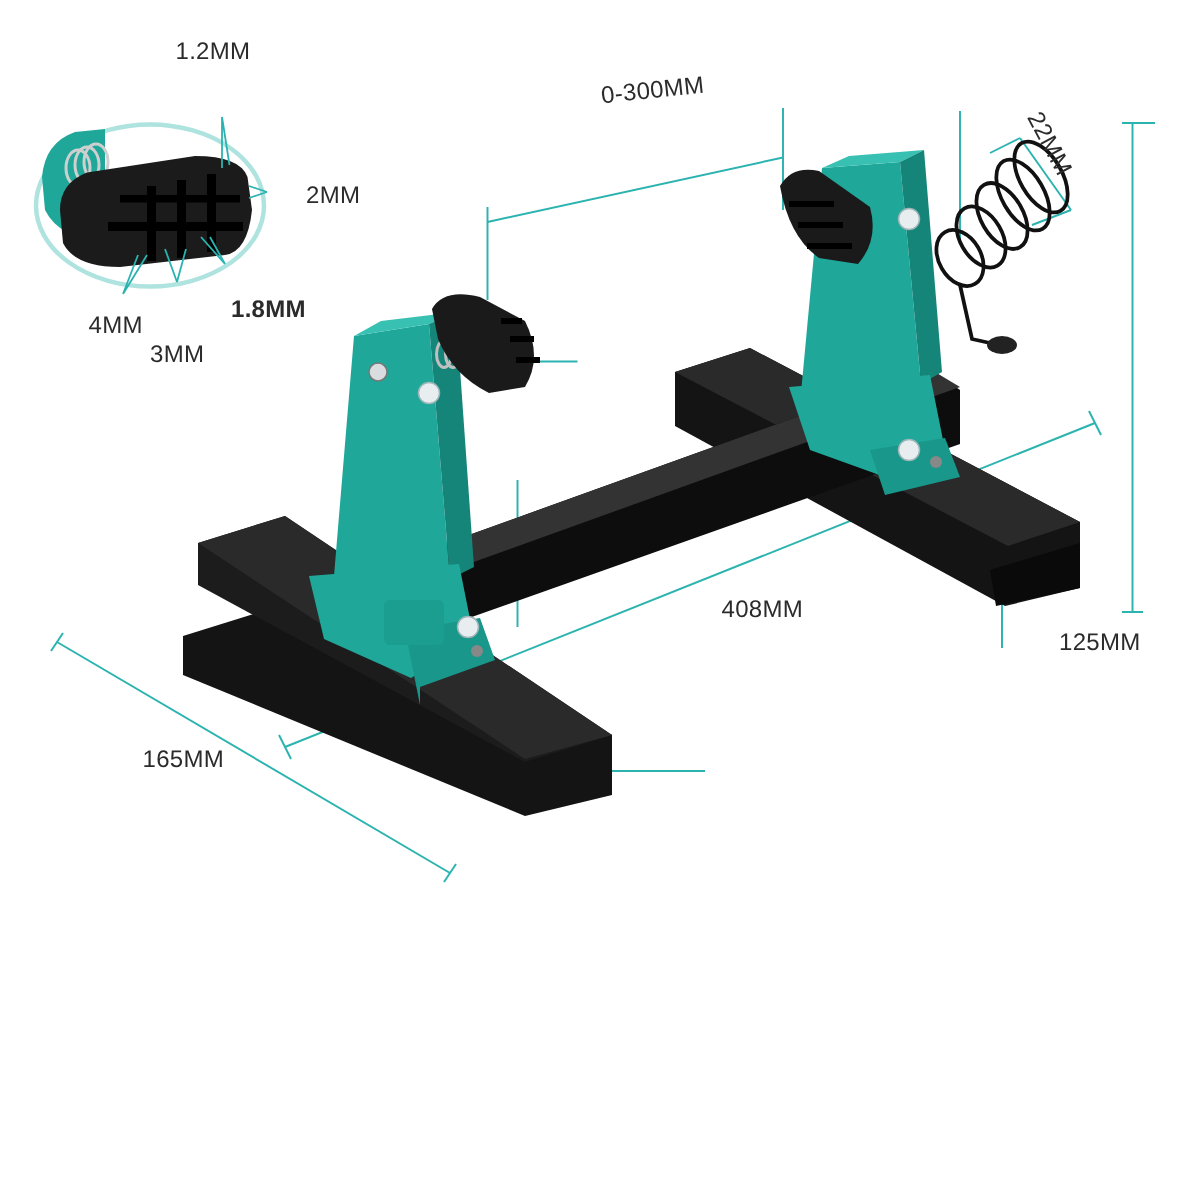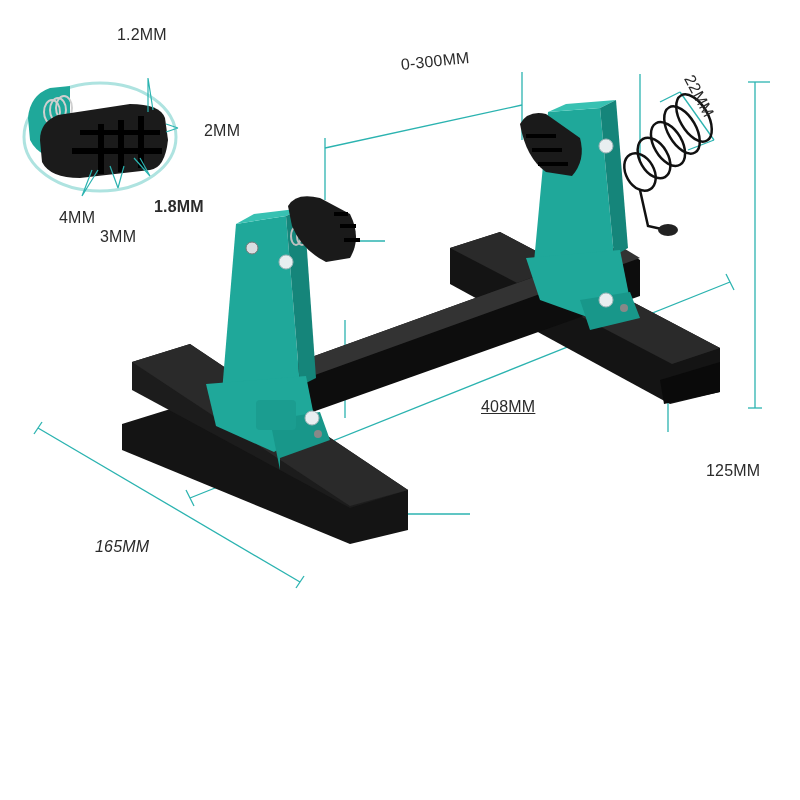--- a/index.html
+++ b/index.html
@@ -139,16 +139,16 @@
   </svg>
 
   <span class="label" style="left:117px; top:26px;">1.2MM</span>
   <span class="label" style="left:204px; top:122px;">2MM</span>
   <span class="label" style="left:154px; top:198px;font-weight:bold;">1.8MM</span>
   <span class="label" style="left:100px; top:228px;">3MM</span>
   <span class="label" style="left:35px; top:209px;margin-left:24px;">4MM</span>
 
   <span class="label" style="left:400px; top:56px; transform:rotate(-6deg); transform-origin:left top;">0-300MM</span>
   <span class="label" style="left:696px; top:72px; transform:rotate(62deg); transform-origin:left top;">22MM</span>
-  <span class="label" style="left:706px; top:420px;margin-top:42px;">125MM</span>
-  <span class="label" style="left:481px; top:398px;text-decoration:underline;">408MM</span>
-  <span class="label" style="left:95px; top:538px;font-style:italic;">165MM</span>
+  <span class="label" style="left:706px; top:420px;">125MM</span>
+  <span class="label" style="left:481px; top:398px;">408MM</span>
+  <span class="label" style="left:95px; top:498px;">165MM</span>
 </div>
 
 </body></html>

